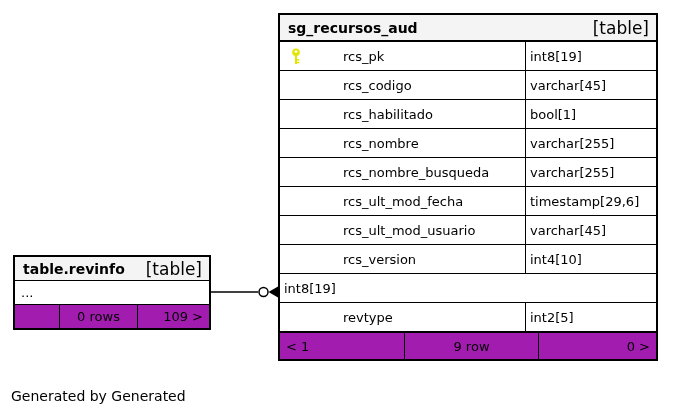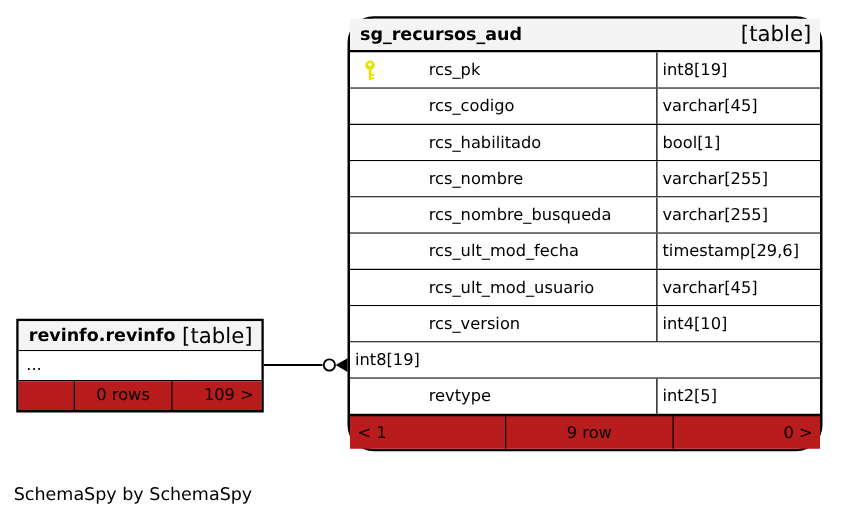--- a/index.html
+++ b/index.html
@@ -14,29 +14,29 @@
   .tbl-header {
     display:flex; justify-content:space-between; align-items:center;
     background:var(--header-bg,#f4f4f4);
     border-bottom:2px solid var(--border,#000);
     padding:0 7px 0 8px;
   }
   .tbl-title { font-weight:bold; font-size:14px; white-space:nowrap; }
   .tbl-badge { font-size:17px; white-space:nowrap; }
 
   
-  .main-table { left:278px; top:13px; width:380px;border-radius:21px; }
+  .main-table { left:278px; top:13px; width:380px; }
   .main-table .tbl-header { height:27px; }
   .tr { display:flex; height:29px; border-bottom:1px solid var(--border,#000); font-size:13px; background:#fff; }
   .name-cell { width:246px; border-right:1px solid var(--border,#000); display:flex; align-items:center; padding-left:6px; overflow:hidden;gap:37px; }
   .key-slot { width:20px; display:flex; justify-content:center; align-items:center; flex:none; }
   .type-cell { flex:1; display:flex; align-items:center; padding-left:4px; overflow:hidden; }
   .hidden { visibility:hidden; }
 
-  .tbl-footer { display:flex; font-size:13px; border-top:1px solid var(--border,#000); background:#b91c1c; }
+  .tbl-footer { display:flex; font-size:13px; border-top:1px solid var(--border,#000); background:#a21caf; }
   .main-table .tbl-footer { height:27px; }
   .ft-cell { display:flex; align-items:center; padding:0 6px; white-space:nowrap; }
   .main-table .ft-left { width:125px; border-right:1px solid var(--border,#000); }
   .main-table .ft-mid { width:134px; border-right:1px solid var(--border,#000); justify-content:center; }
   .main-table .ft-right { flex:1; justify-content:flex-end; }
 
   
   .rel-table { left:13px; top:255px; width:198px; }
   .rel-table .tbl-header { height:24px; border-bottom-width:1px; }
   .ellipsis-row { height:24px; border-bottom:1px solid var(--border,#000); display:flex; align-items:center; padding-left:6px; font-size:13px; background:#fff; }
@@ -55,21 +55,21 @@
 <div class="canvas">
 
   <svg class="connector" width="74" height="22" viewBox="0 0 74 22">
     <line x1="4" y1="11" x2="52" y2="11" stroke="var(--border,#000)" stroke-width="1.5"></line>
     <circle cx="57.5" cy="11" r="4.5" fill="#ffffff" stroke="var(--border,#000)" stroke-width="1.5"></circle>
     <polygon points="62.5,11 72,5.5 72,16.5" fill="var(--border,#000)"></polygon>
   </svg>
 
   <div class="table-box rel-table">
     <div class="tbl-header">
-      <span class="tbl-title">revinfo.revinfo</span>
+      <span class="tbl-title">table.revinfo</span>
       <span class="tbl-badge">[table]</span>
     </div>
     <div class="ellipsis-row">
       <span>...</span>
     </div>
     <div class="tbl-footer">
       <div class="ft-cell ft-left"></div>
       <div class="ft-cell ft-mid">0 rows</div>
       <div class="ft-cell ft-right">109 &gt;</div>
     </div>
@@ -229,14 +229,14 @@
     <div class="td type-cell">int2[5]</div>
   </div>
 </div>
     <div class="tbl-footer">
       <div class="ft-cell ft-left">&lt; 1</div>
       <div class="ft-cell ft-mid">9 row</div>
       <div class="ft-cell ft-right">0 &gt;</div>
     </div>
   </div>
 
-  <div class="credit">SchemaSpy by SchemaSpy</div>
+  <div class="credit">Generated by Generated</div>
 </div>
 
 </body></html>

